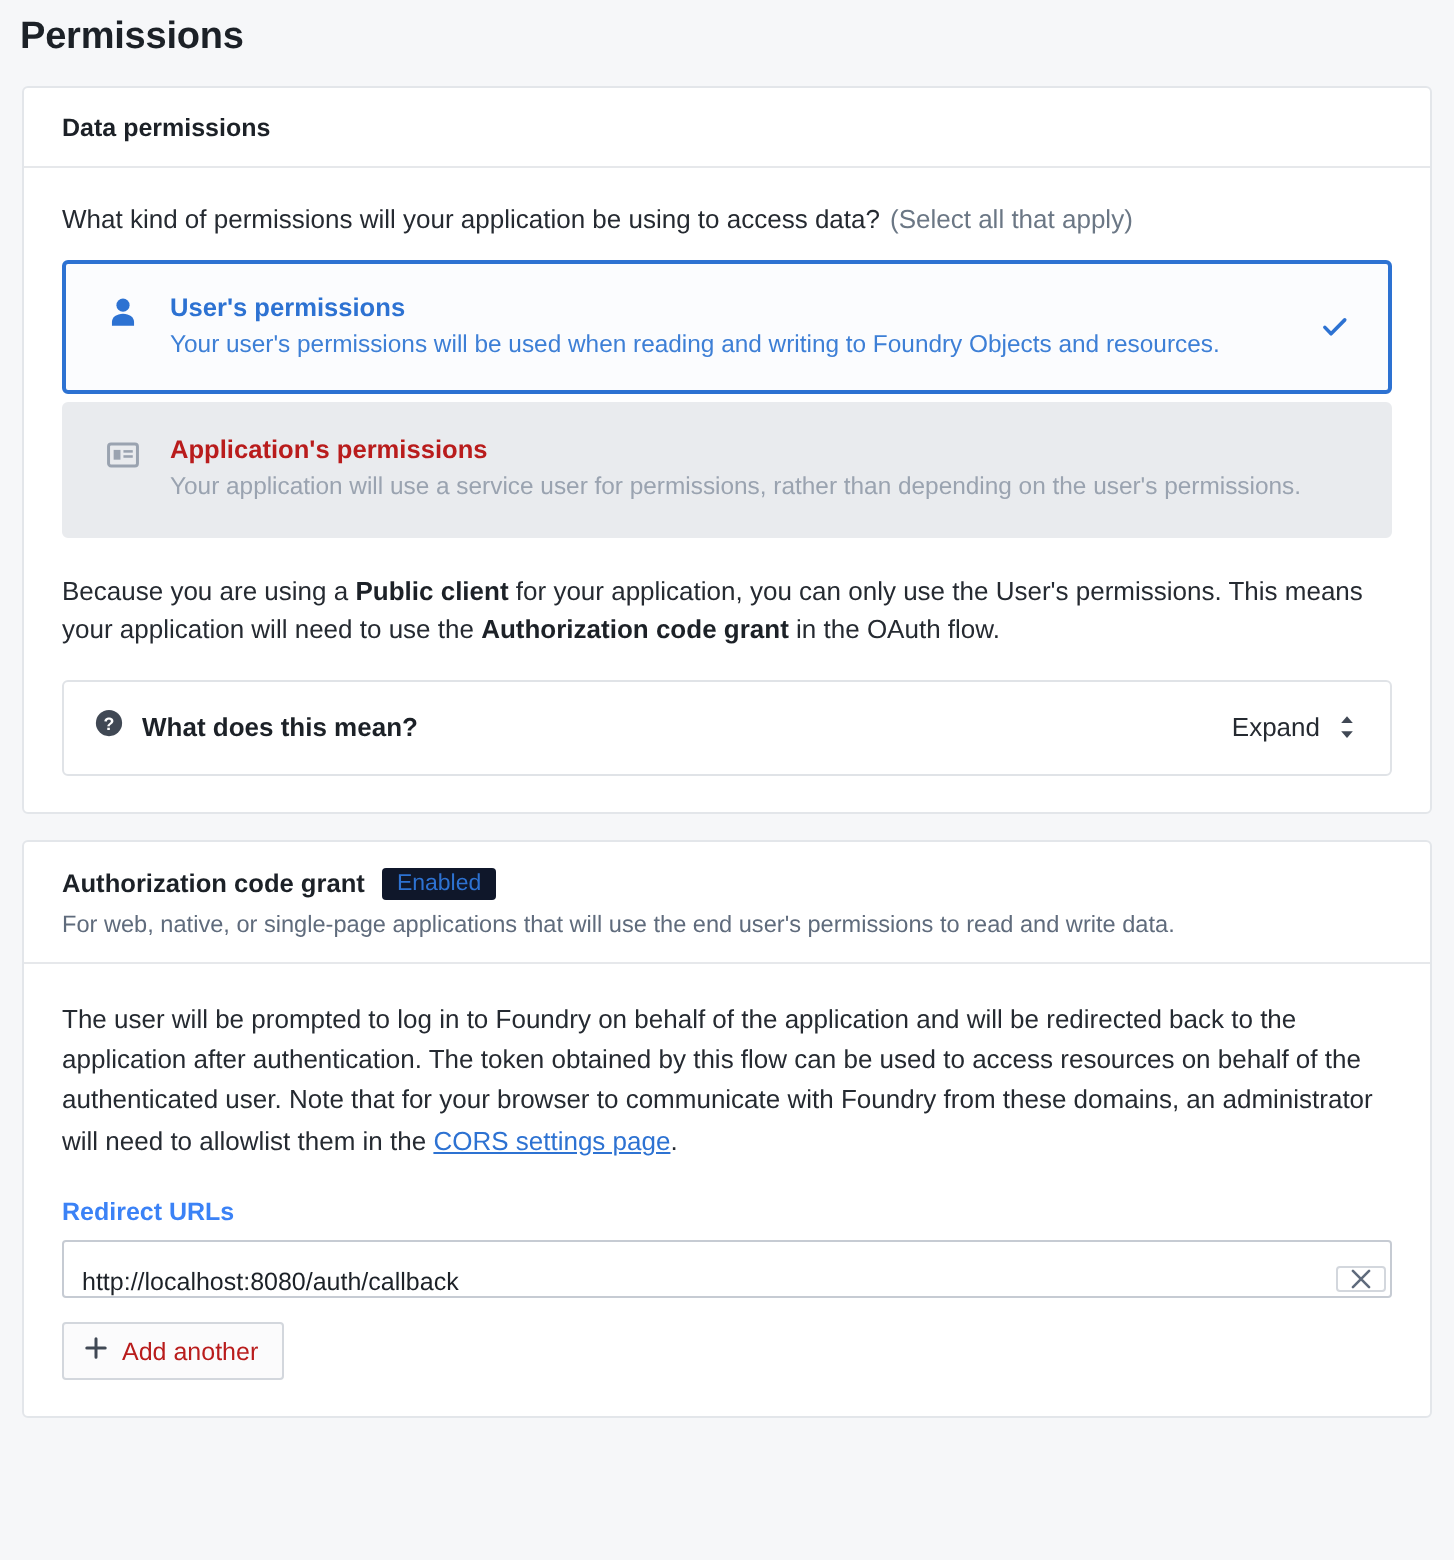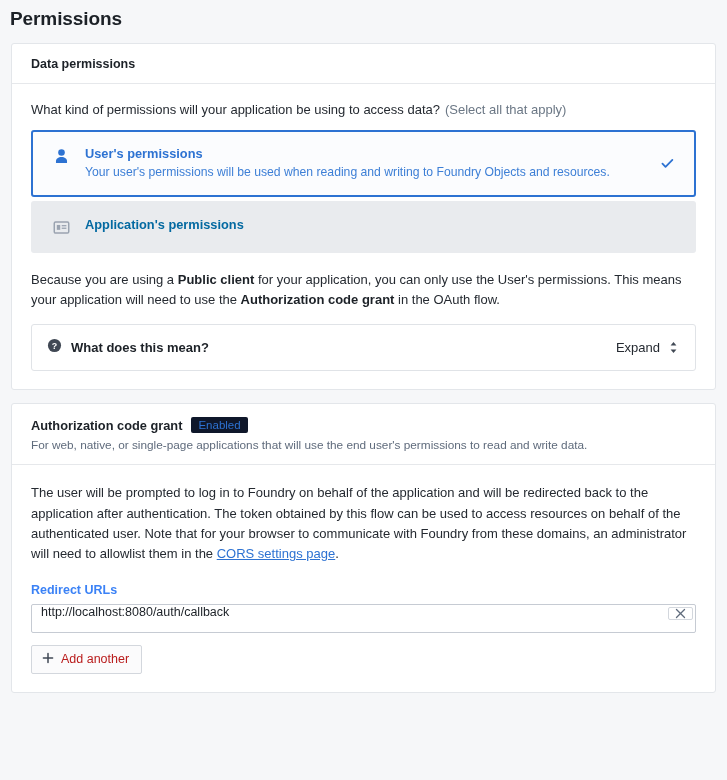--- a/index.html
+++ b/index.html
@@ -72,21 +72,21 @@
     display: flex;
     justify-content: center;
   }
   .option-text { flex: 1; min-width: 0; }
   .option-title {
     font-size: 12.8px;
     font-weight: bold;
     margin-bottom: 3px;
   }
   .option.selected .option-title { color: #2d72d2; }
-  .option.disabled .option-title { color: #0369a1; }
+  .option.disabled .option-title { color: #b91c1c; }
   .option-desc { font-size: 12.2px; line-height: 1.35; }
   .option.selected .option-desc { color: #3d7fd6; }
   .option.disabled .option-desc { color: #9aa3b0; }
   .option-check {
     flex: 0 0 22px;
     display: flex;
     align-items: center;
     justify-content: center;
     align-self: center;
   }
@@ -148,21 +148,21 @@
   .link { color: #2d72d2; }
 
   .field-label {
     font-size: 12.5px;
     font-weight: bold;
     color: #3b82f6;
     margin: 18px 0 7px 0;
   }
   .input-wrap {
     display: flex;
-    align-items: flex-start;
+    align-items: flex-end;
     border: 1px solid #c6cbd3;
     border-radius: 2px;
     background: #fff;
     height: 29px;
   }
   .input-field {
     flex: 1;
     border: 0;
     outline: none;
     padding: 0 9px;
@@ -236,20 +236,21 @@
         <span class="option-icon">
           <svg width="17" height="17" viewBox="0 0 16 16">
             <rect x="1.2" y="2.8" width="13.6" height="10.4" rx="1.2" fill="none" stroke="#9aa3b0" stroke-width="1.4"></rect>
             <rect x="3.6" y="5.6" width="3.2" height="4.6" fill="#9aa3b0"></rect>
             <rect x="8.2" y="5.7" width="4.4" height="1.2" fill="#9aa3b0"></rect>
             <rect x="8.2" y="8.1" width="4.4" height="1.2" fill="#9aa3b0"></rect>
           </svg>
         </span>
         <span class="option-text">
           <div class="option-title">Application's permissions</div>
+          <div class="option-desc">Your application will use a service user for permissions, rather than depending on the user's permissions.</div>
         </span>
       </div>
 
       <div class="explain"><span>Because you are using a </span><b>Public client</b><span> for your application, you can only use the User's permissions. This means your application will need to use the </span><b>Authorization code grant</b><span> in the OAuth flow.</span></div>
 
       <div class="callout">
         <span>
           <svg width="15" height="15" viewBox="0 0 16 16">
             <circle cx="8" cy="8" r="7" fill="#404854"></circle>
             <text x="8" y="11.6" font-size="9.5" font-weight="bold" fill="#ffffff" text-anchor="middle" font-family="Liberation Sans, sans-serif">?</text>

